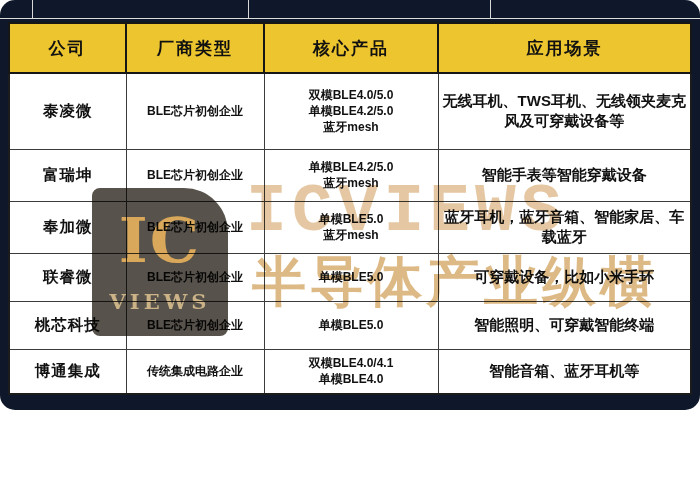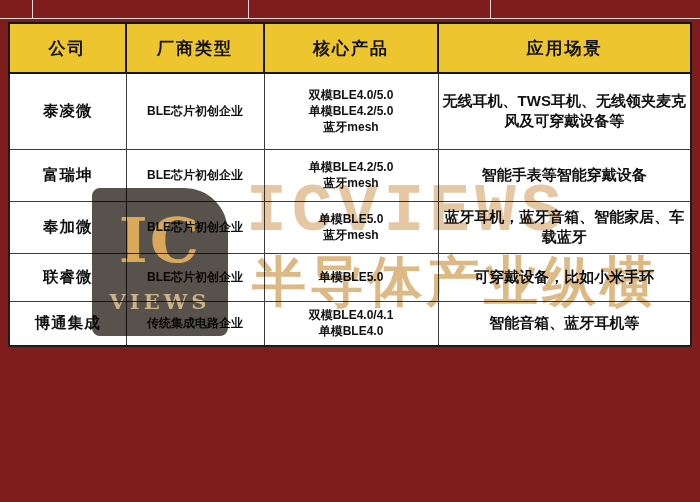--- a/index.html
+++ b/index.html
@@ -1,18 +1,18 @@
 <!DOCTYPE html>
 <html><head>
 <meta charset="utf-8">
 <style>
   * { margin:0; padding:0; box-sizing:border-box; }
   html,body { width:700px; height:502px; background:#ffffff; overflow:hidden;
               font-family:"Liberation Sans","DejaVu Sans",sans-serif; }
-  .page { position:relative; width:700px; height:502px; background:#7f1d1d; }
+  .page { position:relative; width:700px; height:410px; background:#0f172a;border-radius:15px; }
 
   
   .remnant-h { position:absolute; left:0; top:18px; width:700px; height:1px; background:#dcdcdc; }
   .remnant-v { position:absolute; top:0; width:1px; height:18px; background:#d8d8d8; }
   .rv1 { left:32px; } .rv2 { left:248px; } .rv3 { left:490px; }
 
   table.main { position:absolute; left:8px; top:22px; width:682px;
                border-collapse:collapse; table-layout:fixed;
                border:2px solid #1c1c1c; }
   td, th { border:1.5px solid #3b3b3b; text-align:center; vertical-align:middle;
@@ -89,20 +89,26 @@
         <td class="products">单模BLE5.0
 蓝牙mesh</td>
         <td class="apps">蓝牙耳机，蓝牙音箱、智能家居、车载蓝牙</td>
       </tr>
       <tr style="height:48px">
         <td class="company">联睿微</td>
         <td class="type">BLE芯片初创企业</td>
         <td class="products">单模BLE5.0</td>
         <td class="apps">可穿戴设备，比如小米手环</td>
       </tr>
+      <tr style="height:48px">
+        <td class="company">桃芯科技</td>
+        <td class="type">BLE芯片初创企业</td>
+        <td class="products">单模BLE5.0</td>
+        <td class="apps">智能照明、可穿戴智能终端</td>
+      </tr>
       <tr style="height:45px">
         <td class="company">博通集成</td>
         <td class="type">传统集成电路企业</td>
         <td class="products">双模BLE4.0/4.1
 单模BLE4.0</td>
         <td class="apps">智能音箱、蓝牙耳机等</td>
       </tr>
     </tbody>
   </table>
 

